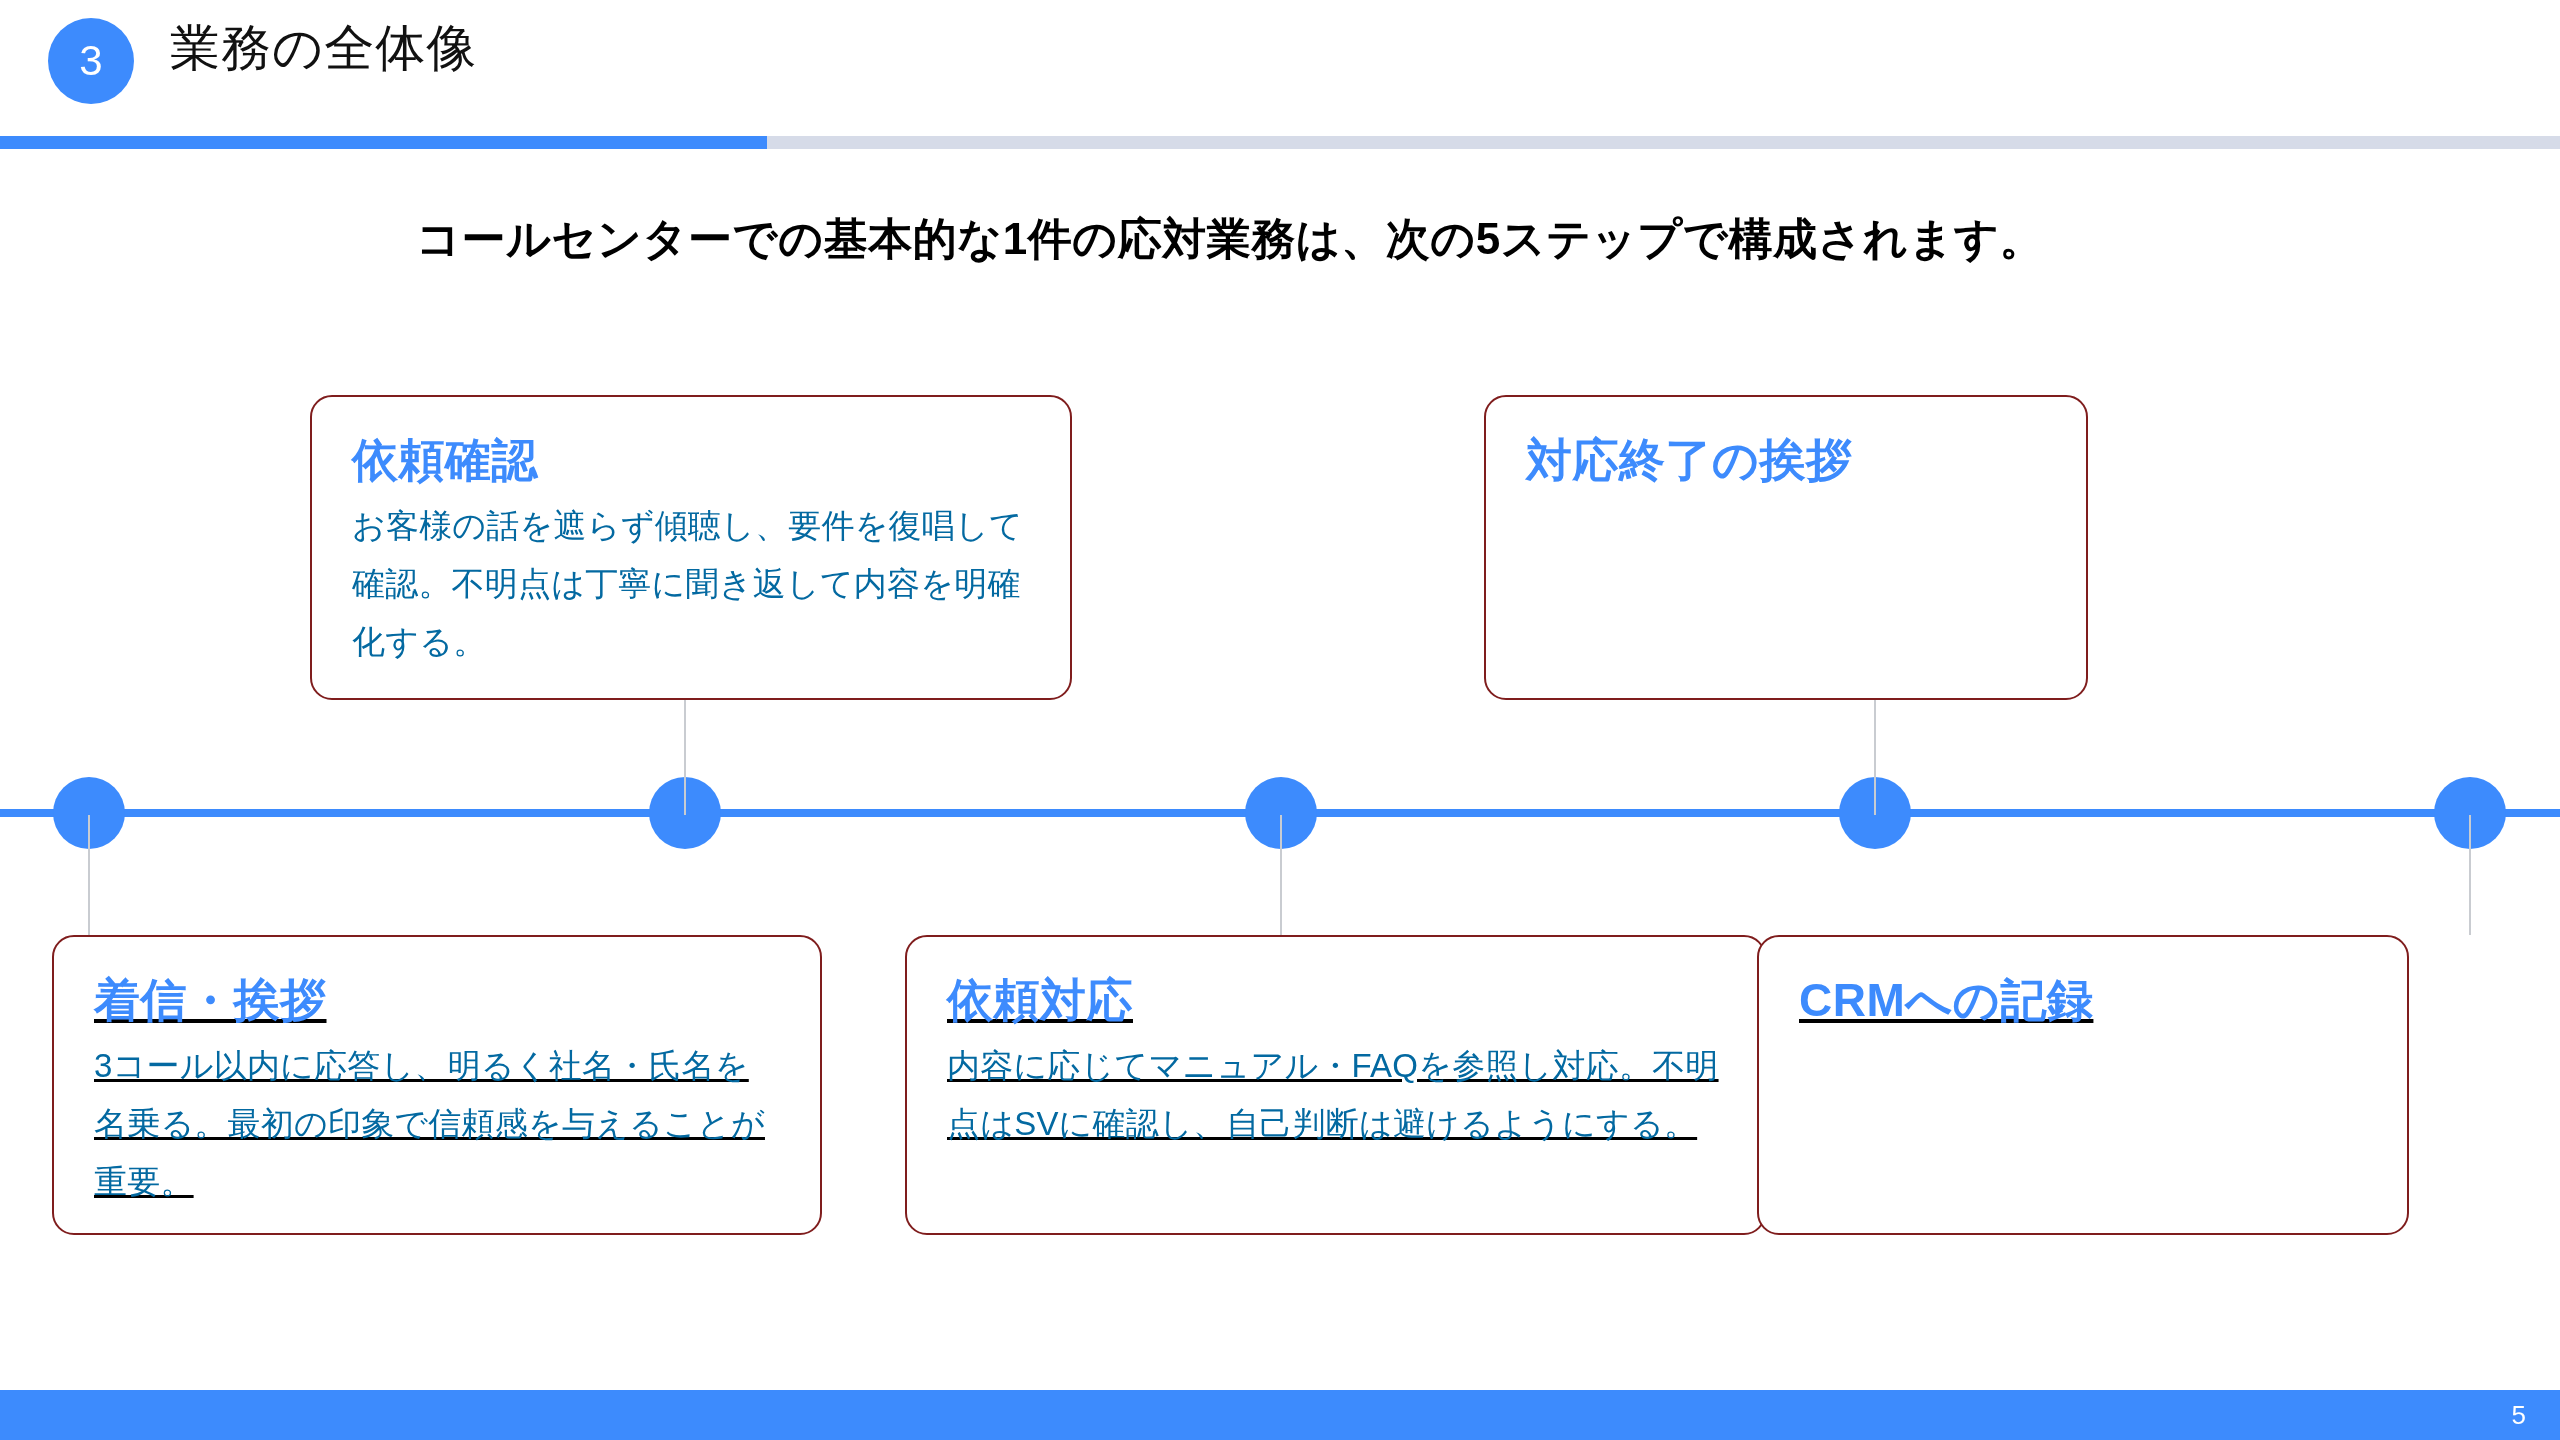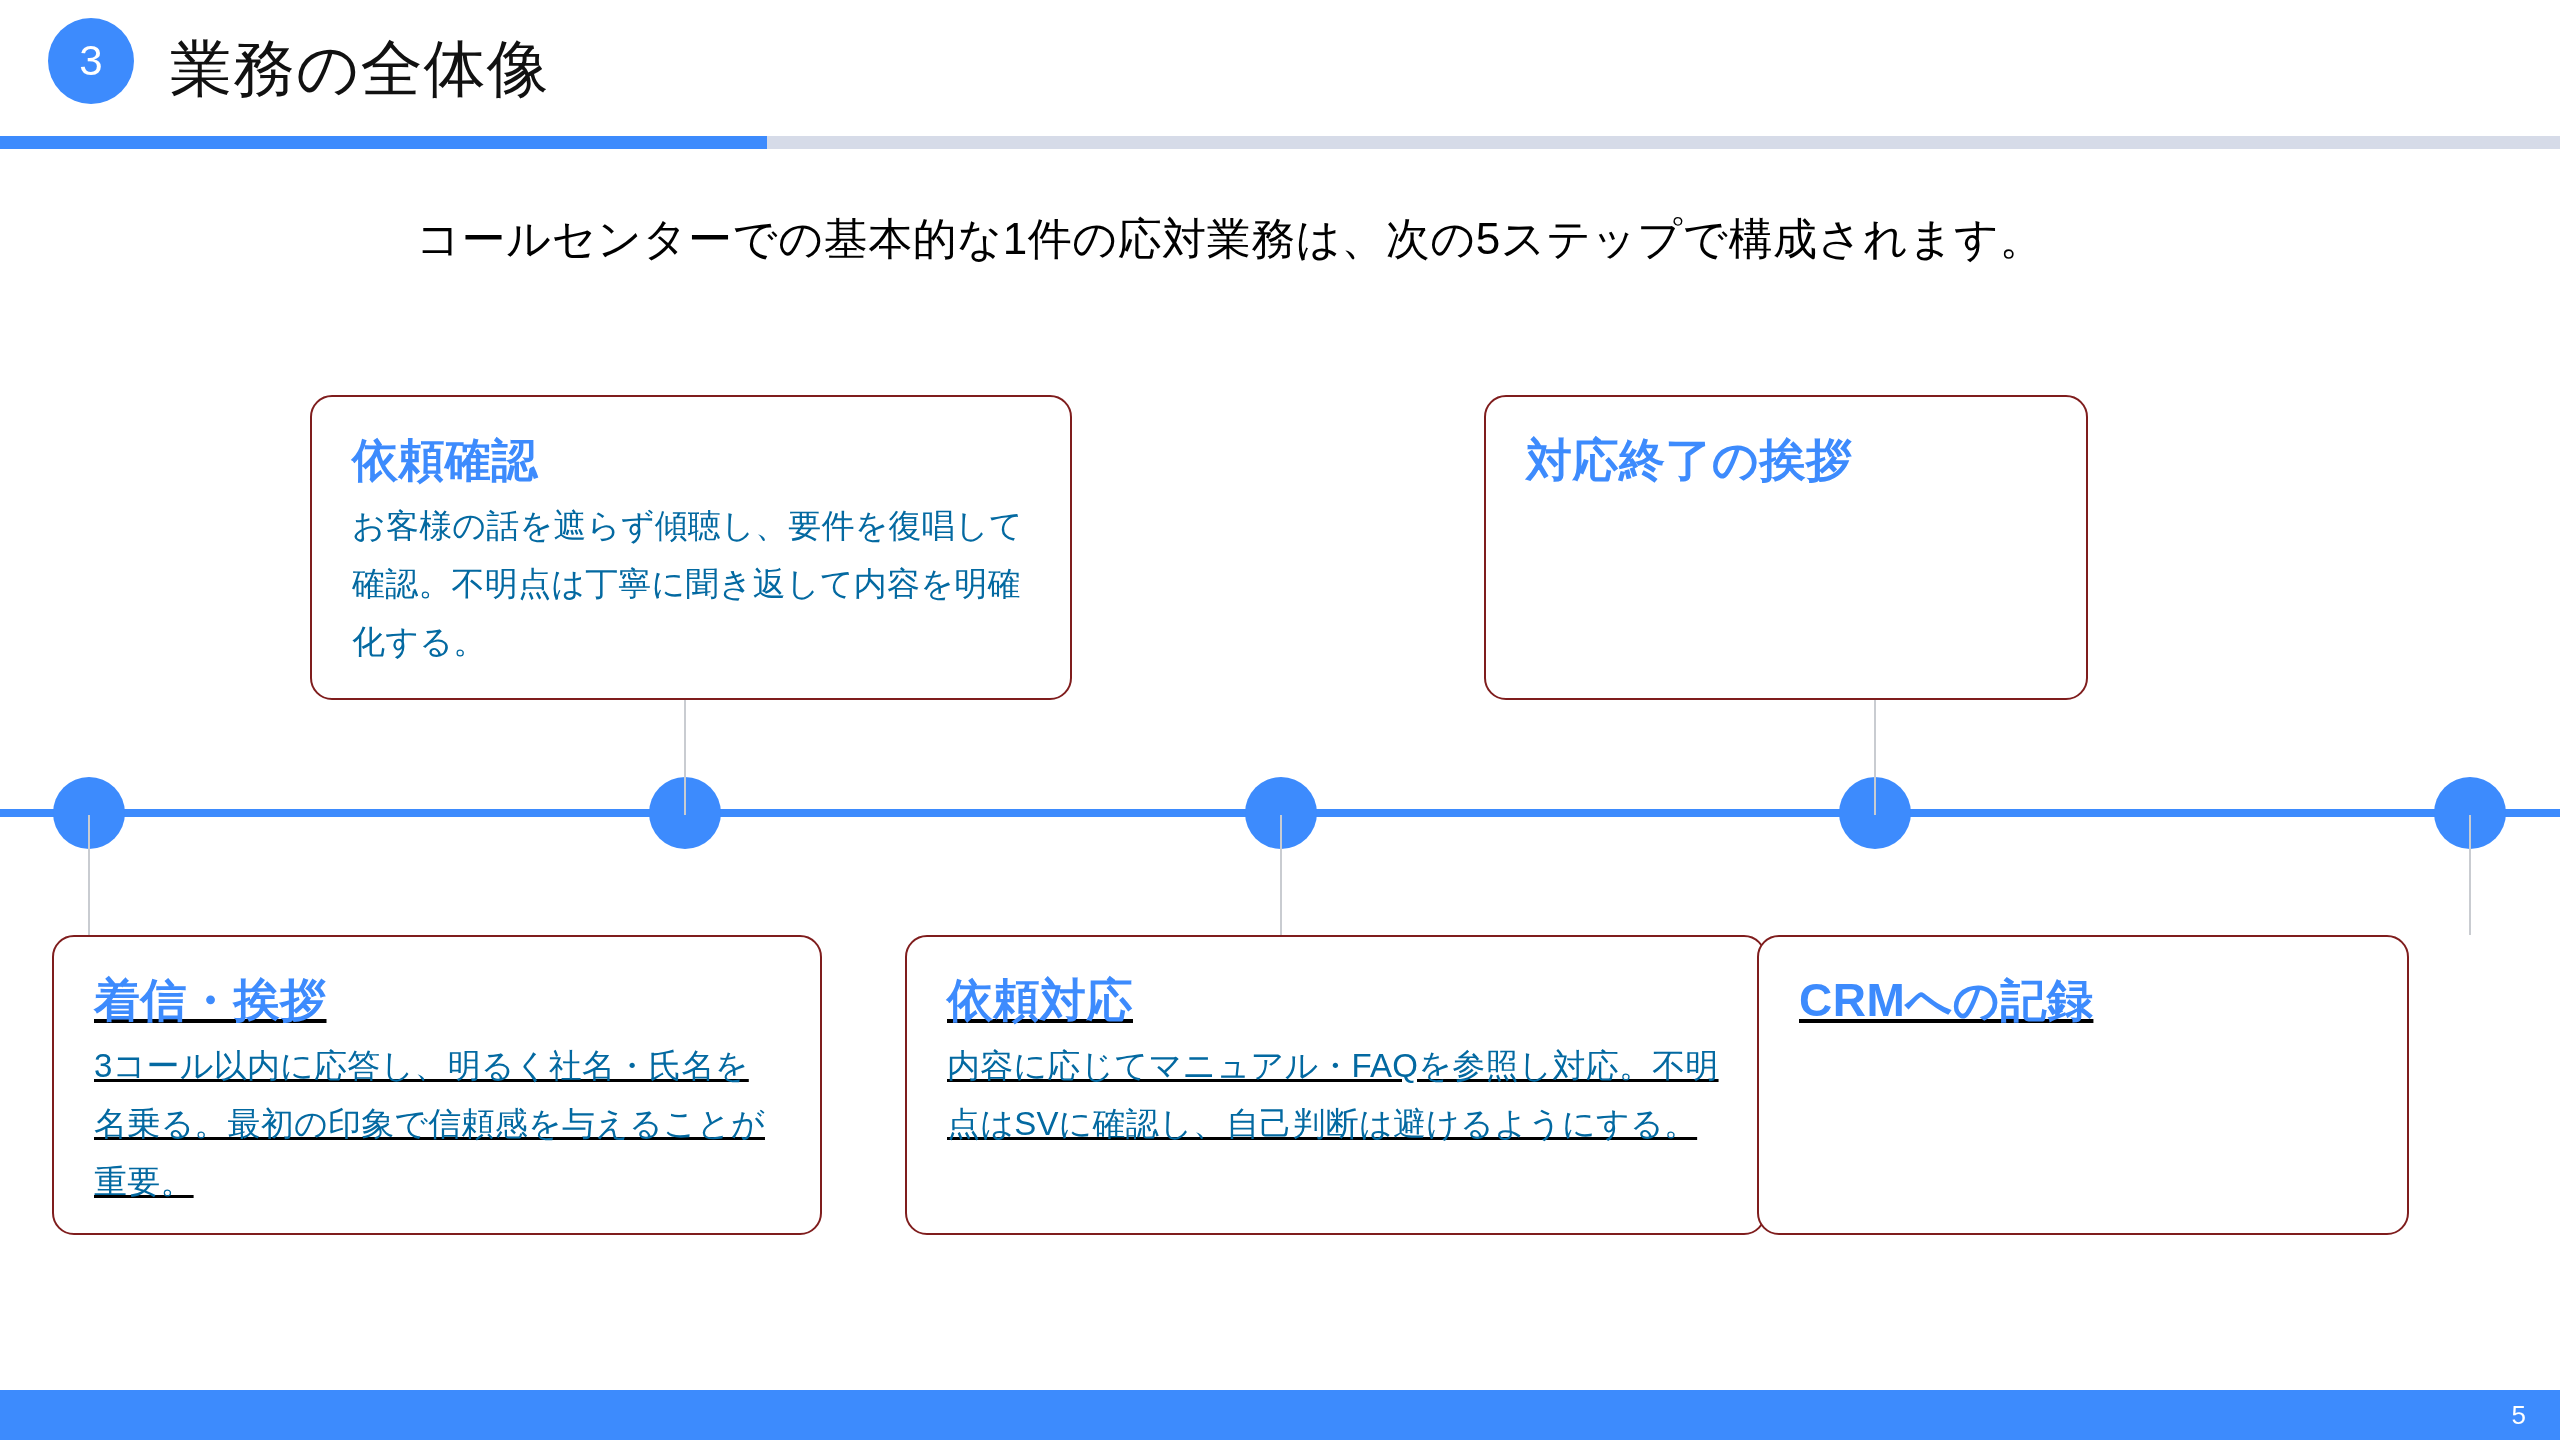--- a/index.html
+++ b/index.html
@@ -32,22 +32,22 @@
     background: #3d8bfd;
     color: #ffffff;
     font-size: 42px;
     line-height: 86px;
     text-align: center;
     font-weight: 400;
   }
   #page-title {
     position: absolute;
     left: 170px;
-    top: 24px;
-    font-size: 62px;
+    top: 3px;
+    font-size: 50px;
     line-height: 90px;
     color: #111111;
     font-weight: 400;
     letter-spacing: 1px;
     white-space: nowrap;
   }
   #header-rule {
     position: absolute;
     left: 0;
     top: 136px;
@@ -67,21 +67,21 @@
   
   #subtitle {
     position: absolute;
     left: 0;
     top: 210px;
     width: 2560px;
     text-align: center;
     padding-right: 100px;
     box-sizing: border-box;
     font-size: 44px;
-    font-weight: normal;
+    font-weight: bold;
     color: #000000;
     letter-spacing: 0.5px;
   }
 
   
   #timeline-axis {
     position: absolute;
     left: 0;
     top: 809px;
     width: 2560px;

